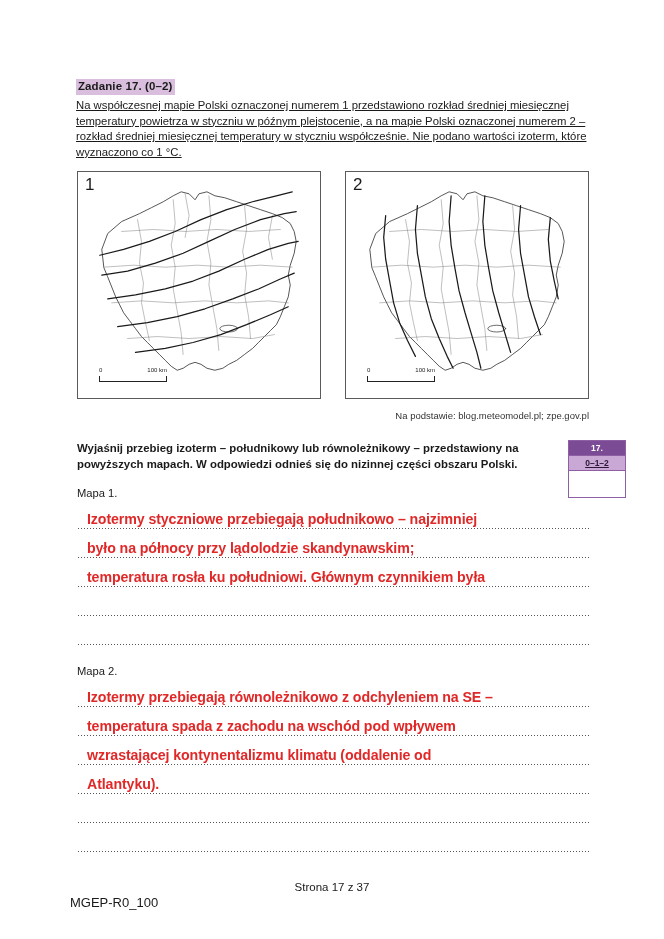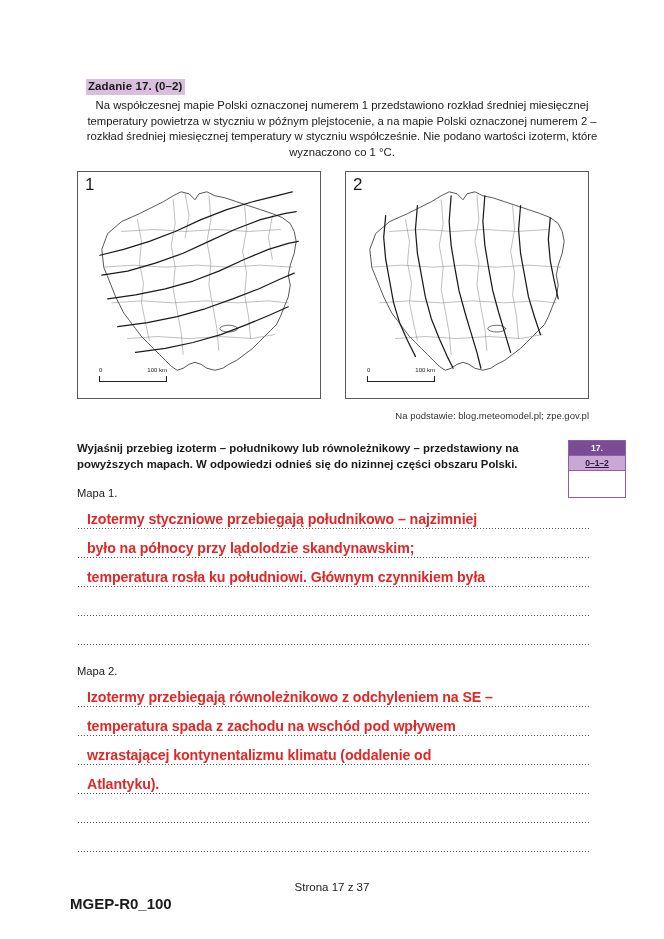--- a/index.html
+++ b/index.html
@@ -13,38 +13,39 @@
     height: 939px;
     background: #ffffff;
     font-family: "Liberation Sans", sans-serif;
     color: #1a1a1a;
     overflow: hidden;
   }
 
   
   .task-head {
     position: absolute;
-    left: 86px;
+    left: 76px;
     top: 76px;
     width: 512px;
+    text-decoration: underline;
   }
   .task-title {
     display: inline-block;
     background: #d9bfdd;
     font-size: 11.5px;
     font-weight: bold;
     letter-spacing: 0.1px;
     padding: 1px 3px 2px 2px;
     line-height: 13px;
   }
   .task-intro {
     margin-top: 3px;
     font-size: 11.3px;
     line-height: 15.6px;
-    text-align: center;
+    text-align: left;
   }
 
   
   .maps-row {
     position: absolute;
     left: 77px;
     top: 171px;
     width: 512px;
     display: flex;
     justify-content: space-between;
@@ -196,22 +197,22 @@
     right: 0;
     top: 881px;
     text-align: center;
     font-size: 11.5px;
     color: #1a1a1a;
   }
   .footer-code {
     position: absolute;
     left: 70px;
     top: 895px;
-    font-size: 15px;
-    font-weight: bold;
+    font-size: 13px;
+    font-weight: normal;
     color: #1a1a1a;
   }
 </style>
 </head>
 <body>
 
 <div class="page">
 
   <div class="task-head">
     <div class="task-title">Zadanie 17. (0–2)</div>

